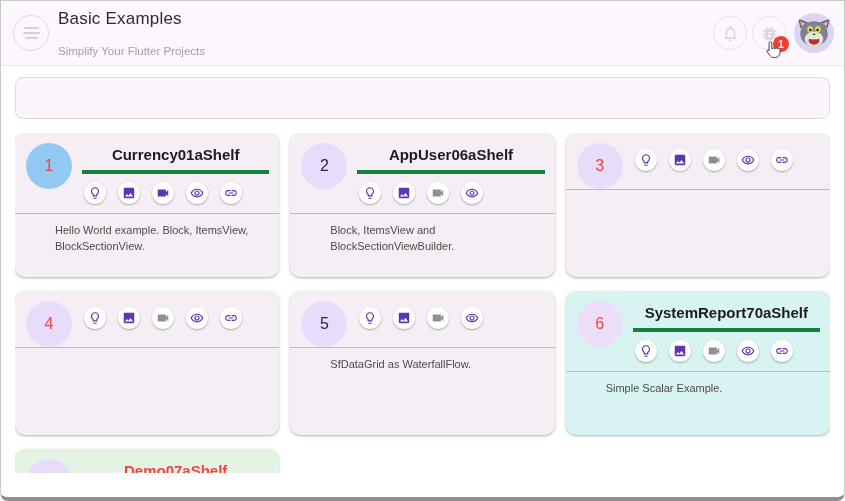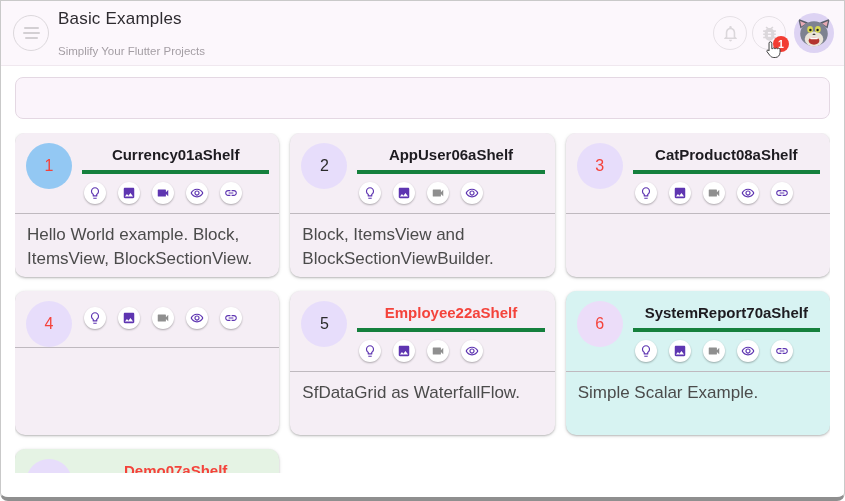--- a/index.html
+++ b/index.html
@@ -41,21 +41,21 @@
   .card-avatar span{font-size:16px;font-weight:500;color:var(--num-color,#2b2b2b);}
   .card-head-right{flex:1;margin-left:10px;min-width:0;}
   .card-title{text-align:center;font-size:15px;font-weight:700;color:var(--title-color,#1d1b20);
               padding:5px 0 7px 0;border-bottom:4px solid #15803d;white-space:nowrap;overflow:hidden;}
   .icon-row{display:flex;gap:12px;padding:8px 0 9px 2px;}
   .icon-chip{width:22px;height:22px;border-radius:50%;background:#fff;border:none;padding:0;display:flex;align-items:center;justify-content:center;
              box-shadow:0 1px 2px rgba(0,0,0,.3);cursor:pointer;}
   .icon-chip svg{width:14px;height:14px;fill:#5e35b1;}
   .icon-chip.disabled svg{fill:#8f8f8f;}
   .card-divider{border-top:1px solid #bfb9bf;}
-  .card-desc{padding:9px 12px;font-size:17px;line-height:1.42;color:#4b4b4b;text-align:left;}
+  .card-desc{padding:9px 12px;font-size:11px;line-height:1.42;color:#4b4b4b;text-align:left;margin-left:28px;}
 </style>
 </head>
 <body>
 
 <div class="window">
 
   <header class="app-bar">
     <button class="menu-btn">
       <i></i>
         <i></i>
@@ -178,21 +178,20 @@
     </div>
     <div class="card-divider"></div>
     <div class="card-desc">Block, ItemsView and BlockSectionViewBuilder.</div>
   </article>
         <article class="card" style="--bg: #f5eef5; --avatar-bg: #e7ddfb; --num-color: #f4433b; --title-color: #1d1b20;">
     <div class="card-header">
       <div class="card-avatar">
         <span>3</span>
       </div>
       <div class="card-head-right">
-        <div class="card-title">CatProduct08aShelf</div>
         <div class="icon-row">
                 <button class="icon-chip">
                   <svg viewBox="0 0 24 24">
                     <path d="M9 21c0 .55.45 1 1 1h4c.55 0 1-.45 1-1v-1H9v1zm3-19C8.14 2 5 5.14 5 9c0 2.38 1.19 4.47 3 5.74V17c0 .55.45 1 1 1h6c.55 0 1-.45 1-1v-2.26c1.81-1.27 3-3.36 3-5.74 0-3.86-3.14-7-7-7zm2.85 11.1l-.85.6V16h-4v-2.3l-.85-.6C7.8 12.16 7 10.63 7 9c0-2.76 2.24-5 5-5s5 2.24 5 5c0 1.63-.8 3.16-2.15 4.1z"></path>
                   </svg>
                 </button>
                 <button class="icon-chip">
                   <svg viewBox="0 0 24 24">
                     <path d="M21 19V5c0-1.1-.9-2-2-2H5c-1.1 0-2 .9-2 2v14c0 1.1.9 2 2 2h14c1.1 0 2-.9 2-2zM8.5 13.5l2.5 3.01L14.5 12l4.5 6H5l3.5-4.5z"></path>
                   </svg>
@@ -253,21 +252,20 @@
       </div>
     </div>
     <div class="card-divider"></div>
   </article>
         <article class="card" style="--bg: #f5eef5; --avatar-bg: #e7ddfb; --num-color: #2b2b2b; --title-color: #f4433b;">
     <div class="card-header">
       <div class="card-avatar">
         <span>5</span>
       </div>
       <div class="card-head-right">
-        <div class="card-title">Employee22aShelf</div>
         <div class="icon-row">
                 <button class="icon-chip">
                   <svg viewBox="0 0 24 24">
                     <path d="M9 21c0 .55.45 1 1 1h4c.55 0 1-.45 1-1v-1H9v1zm3-19C8.14 2 5 5.14 5 9c0 2.38 1.19 4.47 3 5.74V17c0 .55.45 1 1 1h6c.55 0 1-.45 1-1v-2.26c1.81-1.27 3-3.36 3-5.74 0-3.86-3.14-7-7-7zm2.85 11.1l-.85.6V16h-4v-2.3l-.85-.6C7.8 12.16 7 10.63 7 9c0-2.76 2.24-5 5-5s5 2.24 5 5c0 1.63-.8 3.16-2.15 4.1z"></path>
                   </svg>
                 </button>
                 <button class="icon-chip">
                   <svg viewBox="0 0 24 24">
                     <path d="M21 19V5c0-1.1-.9-2-2-2H5c-1.1 0-2 .9-2 2v14c0 1.1.9 2 2 2h14c1.1 0 2-.9 2-2zM8.5 13.5l2.5 3.01L14.5 12l4.5 6H5l3.5-4.5z"></path>
                   </svg>

